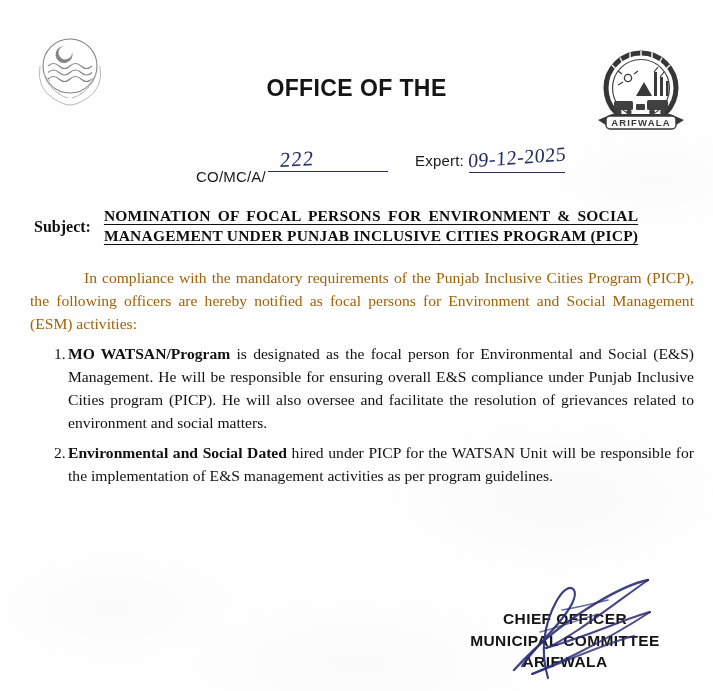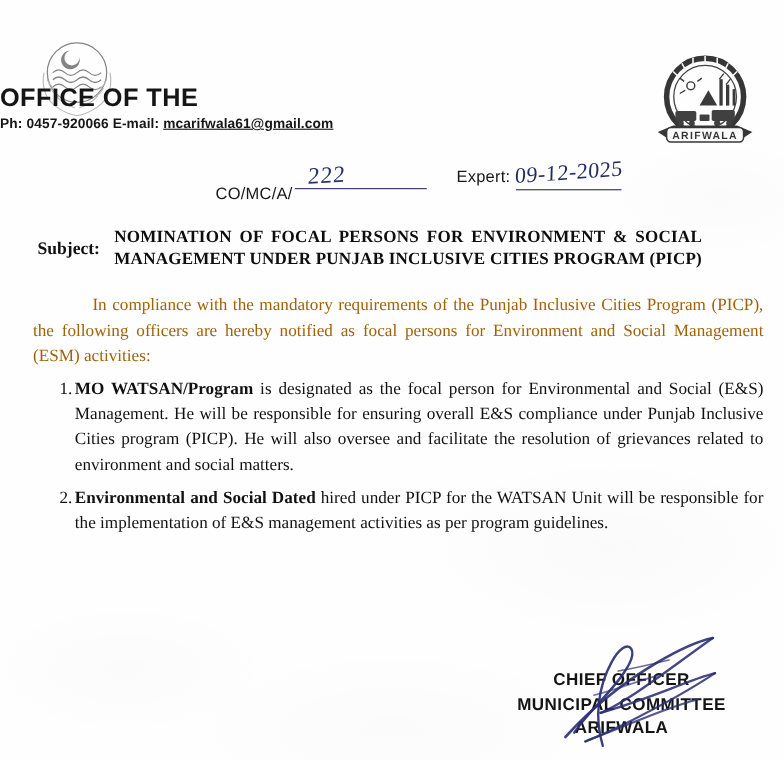--- a/index.html
+++ b/index.html
@@ -46,20 +46,21 @@
     height: 96px;
     opacity: 0.88;
   }
 
   
   .header {
     position: absolute;
     left: 0;
     top: 76px;
     width: 713px;
+    text-align: center;
   }
   .title-line1 {
     font-family: "Liberation Sans", sans-serif;
     font-weight: bold;
     font-size: 23px;
     letter-spacing: 0.4px;
     color: #151515;
     line-height: 25px;
   }
   .title-line2 {
@@ -159,20 +160,21 @@
     font-size: 15.5px;
     line-height: 20px;
     color: #0e0e0e;
     margin-left: 13px;
     text-align: justify;
     text-align-last: justify;
     letter-spacing: 0.2px;
   }
   .subject-text span {
     display: block;
+    text-decoration: underline;
     text-underline-offset: 2.5px;
     text-decoration-thickness: 1.4px;
   }
 
   
   .body-block {
     position: absolute;
     left: 30px;
     top: 266px;
     width: 664px;
@@ -289,26 +291,20 @@
       </g>
 
       <path d="M6 76 l14 -6 h58 l14 6 l-14 9 h-58 z" fill="#1c1c1c"></path>
       <path d="M18 72 h62 a4 4 0 0 1 4 4 v5 a4 4 0 0 1 -4 4 h-62 a4 4 0 0 1 -4 -4 v-5 a4 4 0 0 1 4 -4 z" fill="#fbfbfb" stroke="#1c1c1c" stroke-width="1.4"></path>
       <text x="49" y="82" text-anchor="middle" font-family="Liberation Sans, sans-serif" font-size="9.5" font-weight="bold" fill="#1a1a1a" letter-spacing="1.2">ARIFWALA</text>
     </g>
   </svg>
 
   <div class="header">
     <div class="title-line1">OFFICE OF THE</div>
-    <div class="contact-line">
-      <span>Ph:</span>
-      <span>0457-920066</span>
-      <span>E-mail:</span>
-      <span class="email-val">mcarifwala61@gmail.com</span>
-    </div>
   </div>
 
   <div class="refrow">
     <span class="ref-label">CO/MC/A/</span>
     <span class="ref-rule"></span>
     <span class="ref-hand">222</span>
 
     <span class="date-label">Expert:</span>
     <span class="date-rule"></span>
     <span class="date-hand">09-12-2025</span>

